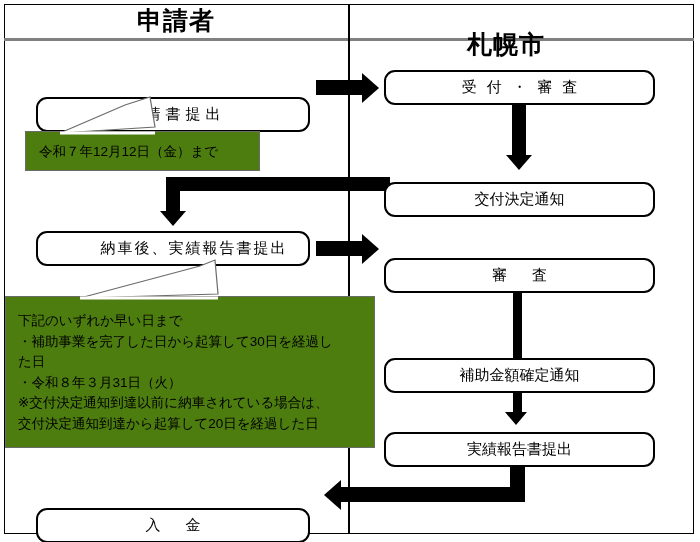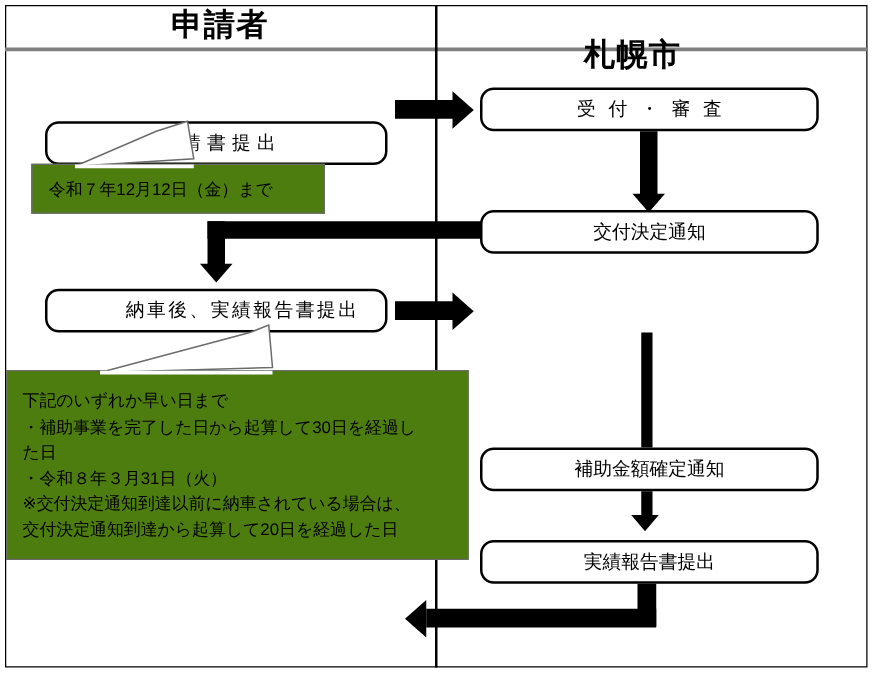--- a/index.html
+++ b/index.html
@@ -145,25 +145,27 @@
   <div class="header-rule"></div>
   <div class="col-divider"></div>
 
   <div class="col-header left">申請者</div>
   <div class="col-header right">札幌市</div>
 
   <div class="box spaced" style="left:36px; top:70px; width:274px; height:35px;">申請書提出</div>
 
   <div class="box" style="left:36px; top:231px; width:274px; height:35px; letter-spacing:2px; text-indent:2px;padding-left:40px;">納車後、実績報告書提出</div>
 
+  <div class="box spaced" style="left:36px; top:481px; width:274px; height:35px;">入　金</div>
 
   <div class="box" style="left:384px; top:70px; width:271px; height:35px; letter-spacing:3px; text-indent:3px;">受 付 ・ 審 査</div>
 
-  <div class="box" style="left:384px; top:168px; width:271px; height:35px;">交付決定通知</div>
-
+  <div class="box" style="left:384px; top:182px; width:271px; height:35px;">交付決定通知</div>
+
+  <div class="box spaced" style="left:384px; top:231px; width:271px; height:35px;">審　査</div>
 
   <div class="box" style="left:384px; top:358px; width:271px; height:35px;">補助金額確定通知</div>
 
   <div class="box" style="left:384px; top:432px; width:271px; height:35px;">実績報告書提出</div>
 
   <div>
     <div class="bar" style="left:316px; top:80px; width:48px; height:15px;"></div>
     <div class="tri tri-right" style="left:362px; top:72.5px;"></div>
   </div>
 

